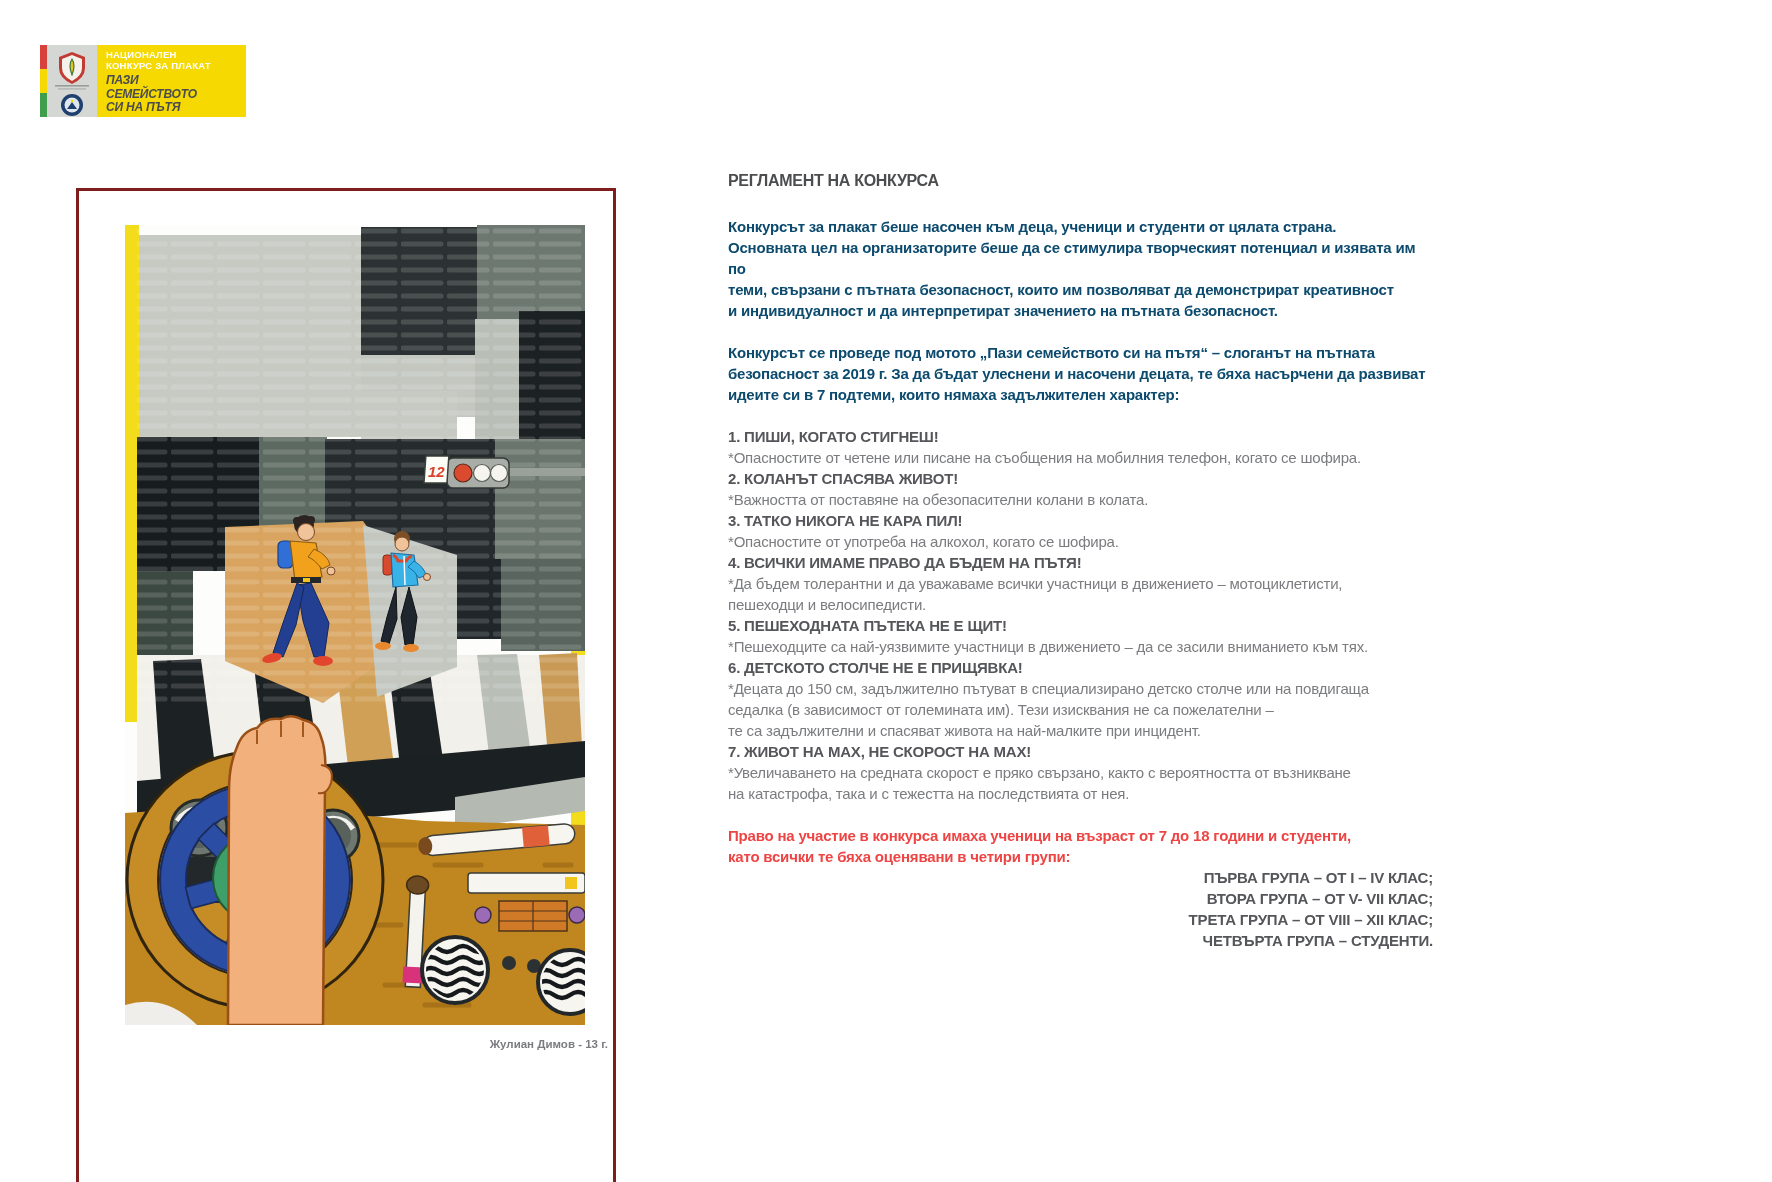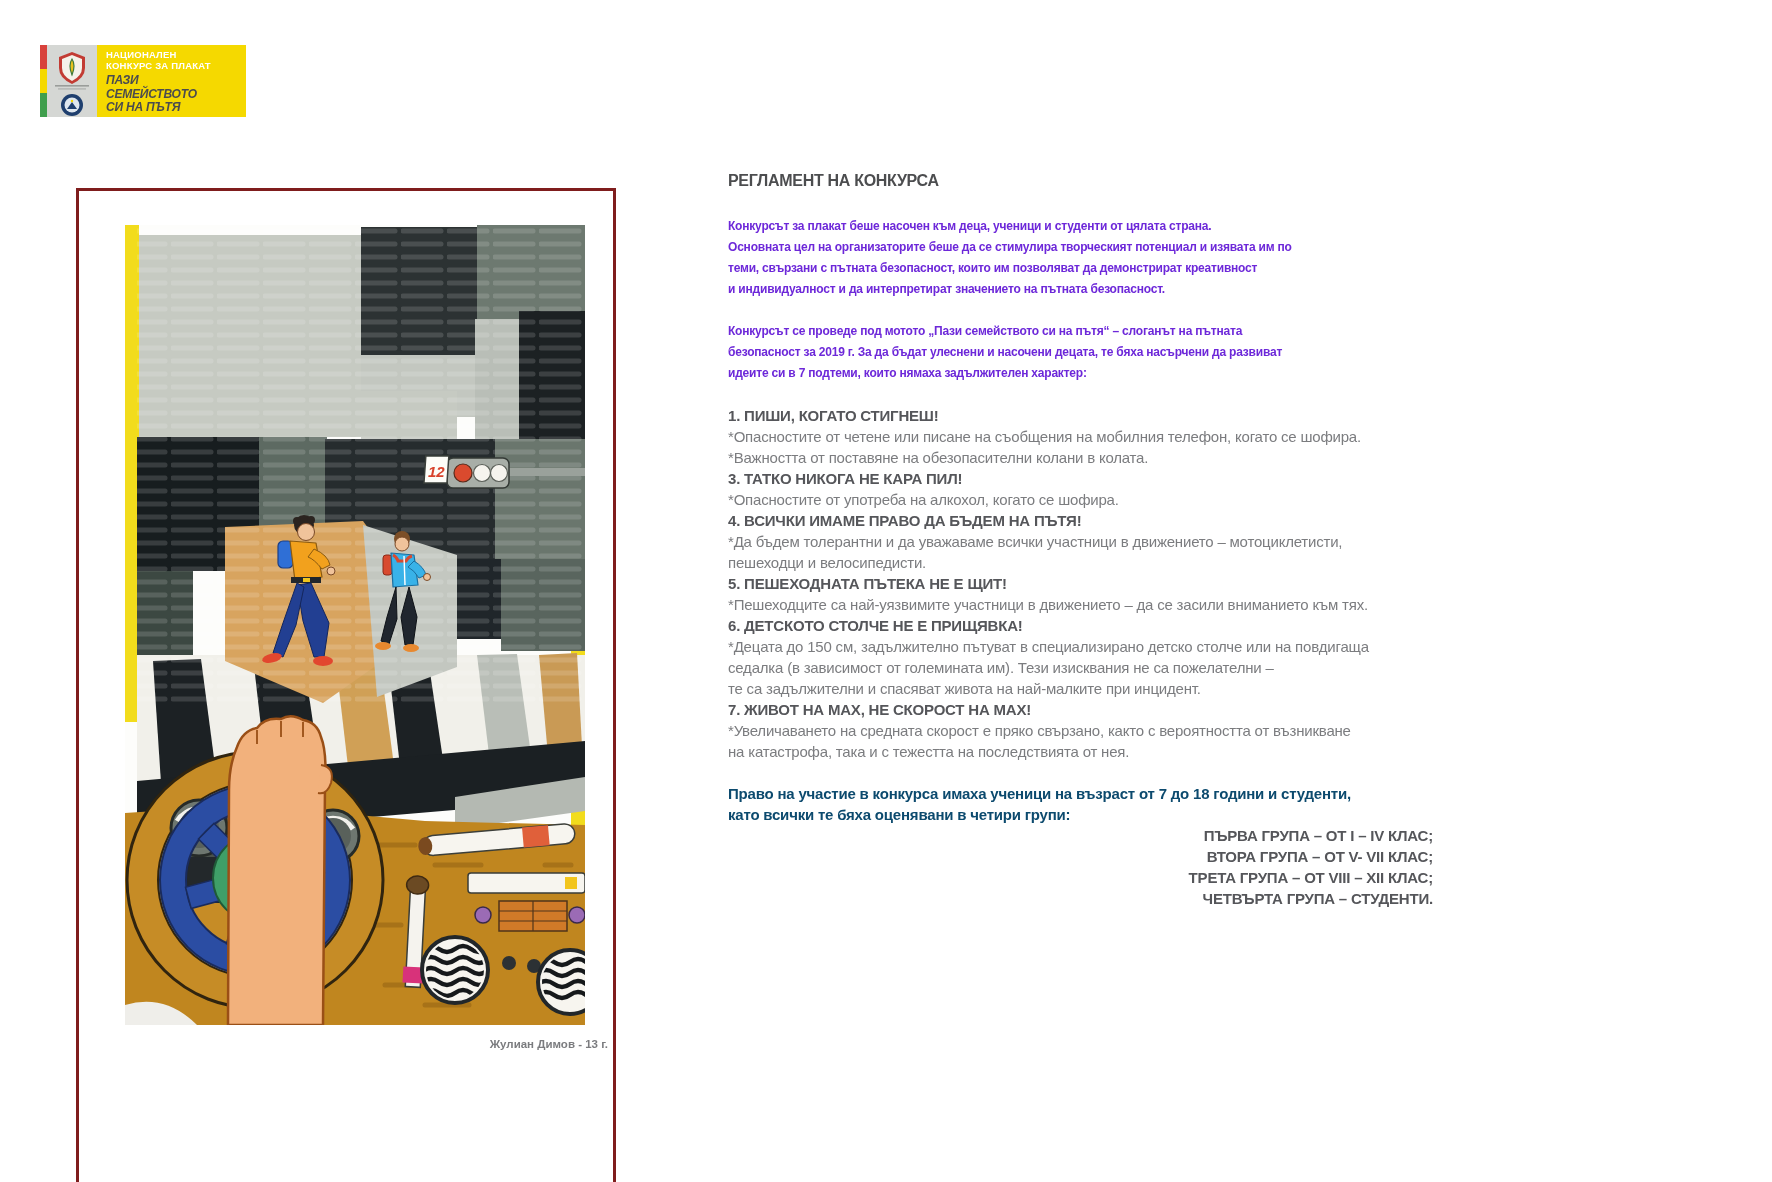--- a/index.html
+++ b/index.html
@@ -28,28 +28,28 @@
     position:absolute; left:68px; top:1038px; width:540px; text-align:right;
     font-size:11.5px; font-weight:bold; color:#7b7c7f;
   }
 
   
   .content{position:absolute; left:728px; top:172px; width:705px; letter-spacing:-.2px;}
   .content h1{
     margin:0 0 26px 0; font-size:16px; font-weight:bold; color:#4c4d4f; letter-spacing:-.3px;
   }
   .para{
-    margin:0 0 21px 0; font-size:12px; line-height:21px; font-weight:bold;
-    color:#6d28d9; white-space:pre-line;
+    margin:0 0 21px 0; font-size:15px; line-height:21px; font-weight:bold;
+    color:#0c4a6e; white-space:pre-line;
   }
   .topics{margin:0 0 21px 0;}
   .topic-heading{font-size:15px; line-height:21px; font-weight:bold; color:#55565a;}
   .topic-note{font-size:15px; line-height:21px; font-weight:normal; color:#7b7c7f; white-space:pre-line;}
   .part-intro{
-    margin:0; font-size:15px; line-height:21px; font-weight:bold; color:#0c4a6e; white-space:pre-line;
+    margin:0; font-size:15px; line-height:21px; font-weight:bold; color:#ef4444; white-space:pre-line;
   }
   .group-line{font-size:15px; line-height:21px; font-weight:bold; color:#55565a;text-align:right;}
 </style>
 </head>
 <body>
 
 <div class="page">
 
   <header class="logo">
     <div class="tricolor">
@@ -299,20 +299,21 @@
 Основната цел на организаторите беше да се стимулира творческият потенциал и изявата им по
 теми, свързани с пътната безопасност, които им позволяват да демонстрират креативност
 и индивидуалност и да интерпретират значението на пътната безопасност.</p>
     <p class="para">Конкурсът се проведе под мотото „Пази семейството си на пътя“ – слоганът на пътната
 безопасност за 2019 г. За да бъдат улеснени и насочени децата, те бяха насърчени да развиват
 идеите си в 7 подтеми, които нямаха задължителен характер:</p>
 
     <div class="topics">
       <div class="topic-heading">1. ПИШИ, КОГАТО СТИГНЕШ!</div>
       <div class="topic-note">*Опасностите от четене или писане на съобщения на мобилния телефон, когато се шофира.</div>
+      <div class="topic-heading">2. КОЛАНЪТ СПАСЯВА ЖИВОТ!</div>
       <div class="topic-note">*Важността от поставяне на обезопасителни колани в колата.</div>
       <div class="topic-heading">3. ТАТКО НИКОГА НЕ КАРА ПИЛ!</div>
       <div class="topic-note">*Опасностите от употреба на алкохол, когато се шофира.</div>
       <div class="topic-heading">4. ВСИЧКИ ИМАМЕ ПРАВО ДА БЪДЕМ НА ПЪТЯ!</div>
       <div class="topic-note">*Да бъдем толерантни и да уважаваме всички участници в движението – мотоциклетисти,
 пешеходци и велосипедисти.</div>
       <div class="topic-heading">5. ПЕШЕХОДНАТА ПЪТЕКА НЕ Е ЩИТ!</div>
       <div class="topic-note">*Пешеходците са най-уязвимите участници в движението – да се засили вниманието към тях.</div>
       <div class="topic-heading">6. ДЕТСКОТО СТОЛЧЕ НЕ Е ПРИЩЯВКА!</div>
       <div class="topic-note">*Децата до 150 см, задължително пътуват в специализирано детско столче или на повдигаща

